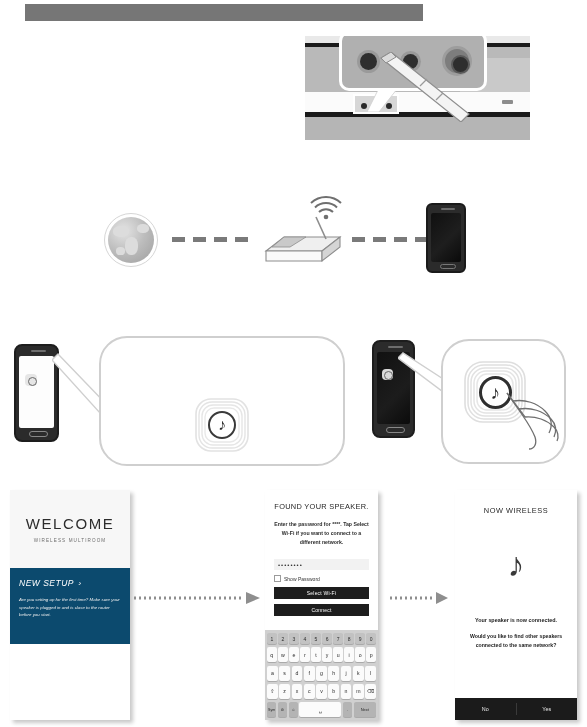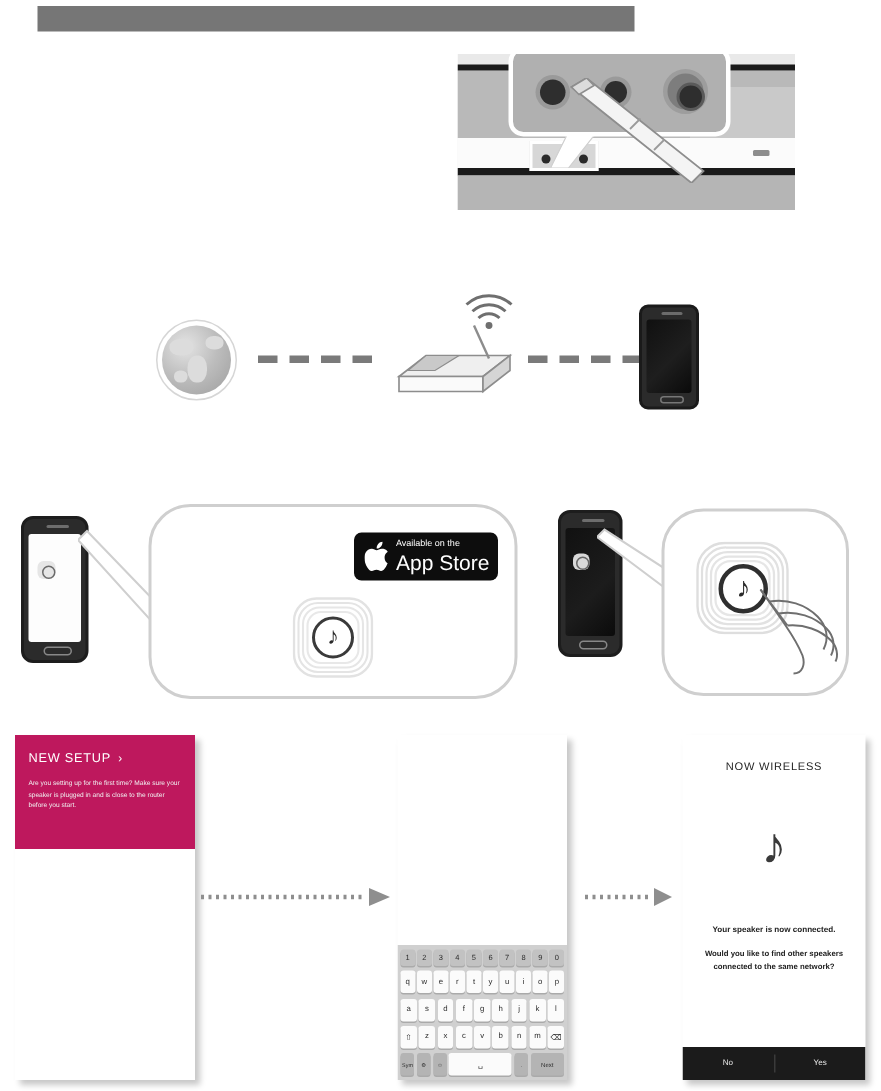--- a/index.html
+++ b/index.html
@@ -226,21 +226,21 @@
 
   
   .wel-top {
     height:78px; background:#f7f7f7; display:flex; flex-direction:column;
     align-items:center; justify-content:center;
   }
   .wel-title { font-size:15px; letter-spacing:1.6px; color:#2d2d2d; font-weight:400; }
   .wel-sub { font-size:4.6px; letter-spacing:1.1px; color:#6d6d6d; margin-top:6px; }
 
   .wel-panel { padding:10px 9px 0 9px; color:#ffffff; }
-  .wel-panel.p1 { background:#be185d; height:76px; }
+  .wel-panel.p1 { background:#0c4a6e; height:76px;font-style:italic; }
   .wel-panel.p2 { background:#787878; height:76px; }
   .wel-h { font-size:8.5px; letter-spacing:0.5px; margin-bottom:8px; }
   .wel-h .chev { font-size:8px; margin-left:2px; }
   .wel-p { font-size:4.4px; line-height:1.75; color:#f0f0f0; }
 
   
   .fs-body { padding:12px 9px 0 9px; }
   .fs-title { font-size:7.4px; color:#1f1f1f; text-align:center; letter-spacing:0.3px; margin-bottom:9px; }
   .fs-desc { font-size:5.2px; color:#2b2b2b; text-align:center; line-height:1.75; font-weight:bold; }
   .fs-pwd {
@@ -388,32 +388,20 @@
     </div>
     <div class="pa-home"></div>
   </div>
 
   <svg class="leader-a" viewBox="0 0 58 78">
     <polygon points="0,8 6,2 58,56 58,72" fill="#ffffff" stroke="#cfcfcf" stroke-width="1.4"></polygon>
   </svg>
 
   <div class="bubble">
 
-    <div class="badge badge-appstore">
-      <svg class="as-apple" viewBox="0 0 18 22">
-        <path d="M13.4,11.6c0-2.5,2-3.7,2.1-3.8c-1.1-1.7-2.9-1.9-3.6-1.9c-1.5-0.2-3,0.9-3.8,0.9c-0.8,0-2-0.9-3.2-0.9
-                 C3.2,5.9,1.6,6.9,0.7,8.5c-1.7,3-0.4,7.4,1.2,9.8c0.8,1.2,1.8,2.5,3,2.4c1.2-0.1,1.7-0.8,3.1-0.8c1.5,0,1.9,0.8,3.2,0.7
-                 c1.3,0,2.1-1.2,2.9-2.4c0.9-1.4,1.3-2.7,1.3-2.8C15.4,15.4,13.4,14.6,13.4,11.6z" fill="#ffffff"></path>
-        <path d="M11,4.3c0.7-0.8,1.1-2,1-3.1c-1,0-2.2,0.6-2.9,1.5C8.5,3.4,8,4.6,8.1,5.7C9.2,5.8,10.3,5.2,11,4.3z" fill="#ffffff"></path>
-      </svg>
-      <div class="as-text">
-        <span class="as-small">Available on the</span>
-        <span class="as-big">App Store</span>
-      </div>
-    </div>
 
     <div class="app-icon-wrap">
       <svg class="app-icon-rings" viewBox="0 0 54 54">
         <rect x="1" y="1" width="52" height="52" rx="15" fill="none" stroke="#e2e2e2" stroke-width="1.6"></rect>
         <rect x="4" y="4" width="46" height="46" rx="13" fill="none" stroke="#e4e4e4" stroke-width="1.4"></rect>
         <rect x="7" y="7" width="40" height="40" rx="11" fill="none" stroke="#e6e6e6" stroke-width="1.4"></rect>
         <rect x="10" y="10" width="34" height="34" rx="9" fill="none" stroke="#e8e8e8" stroke-width="1.4"></rect>
       </svg>
       <div class="app-icon-core">♪</div>
     </div>
@@ -447,30 +435,45 @@
       <path d="M10,12 C22,10 34,14 42,22 C48,28 50,36 46,44" fill="none" stroke="#6f6f6f" stroke-width="1.3"></path>
       <path d="M16,20 C28,18 40,22 48,30 C53,35 54,42 51,48" fill="none" stroke="#6f6f6f" stroke-width="1.3"></path>
       <path d="M22,28 C33,27 44,31 51,38 C55,42 56,48 54,52" fill="none" stroke="#6f6f6f" stroke-width="1.3"></path>
       <path d="M4,4 L10,12 L16,20 L22,28" fill="none" stroke="#6f6f6f" stroke-width="1.3"></path>
     </svg>
   </div>
 
   <div class="screens">
 
     <div class="appscreen screen-1">
+      <div class="wel-top">
+        <div class="wel-title">WELCOME</div>
+        <div class="wel-sub">WIRELESS MULTIROOM</div>
+      </div>
       <div class="wel-panel p1">
         <div class="wel-h">
           <span>NEW SETUP</span>
           <span class="chev">›</span>
         </div>
         <div class="wel-p">Are you setting up for the first time? Make sure your speaker is plugged in and is close to the router before you start.</div>
       </div>
     </div>
 
     <div class="appscreen screen-2">
+      <div class="fs-body">
+        <div class="fs-title">FOUND YOUR SPEAKER.</div>
+        <div class="fs-desc">Enter the password for ****. Tap Select Wi-Fi if you want to connect to a different network.</div>
+        <div class="fs-pwd" title="Password">••••••••</div>
+        <div class="fs-check">
+          <div class="fs-box"></div>
+          <div class="fs-check-label">Show Password</div>
+        </div>
+        <div class="fs-btn">Select Wi-Fi</div>
+        <div class="fs-btn">Connect</div>
+      </div>
 
       <div class="keyboard">
         <div class="kb-row">
           <div class="key num">1</div>
           <div class="key num">2</div>
           <div class="key num">3</div>
           <div class="key num">4</div>
           <div class="key num">5</div>
           <div class="key num">6</div>
           <div class="key num">7</div>

